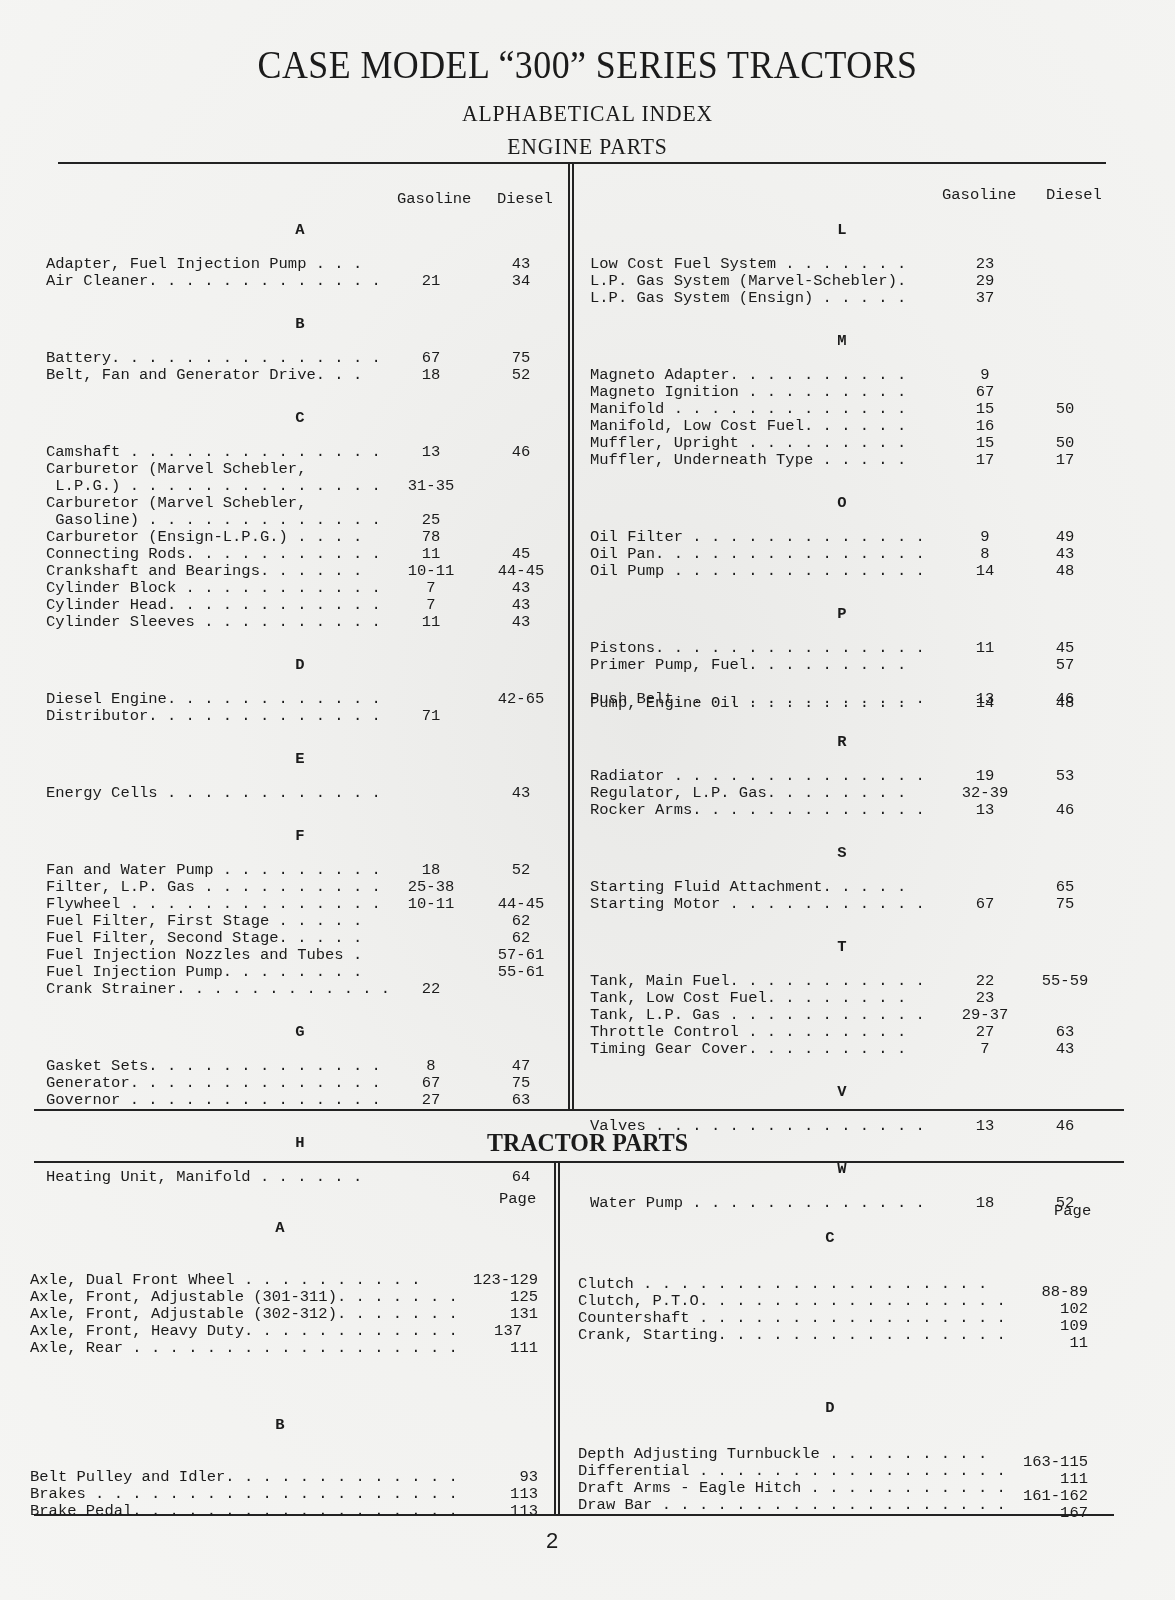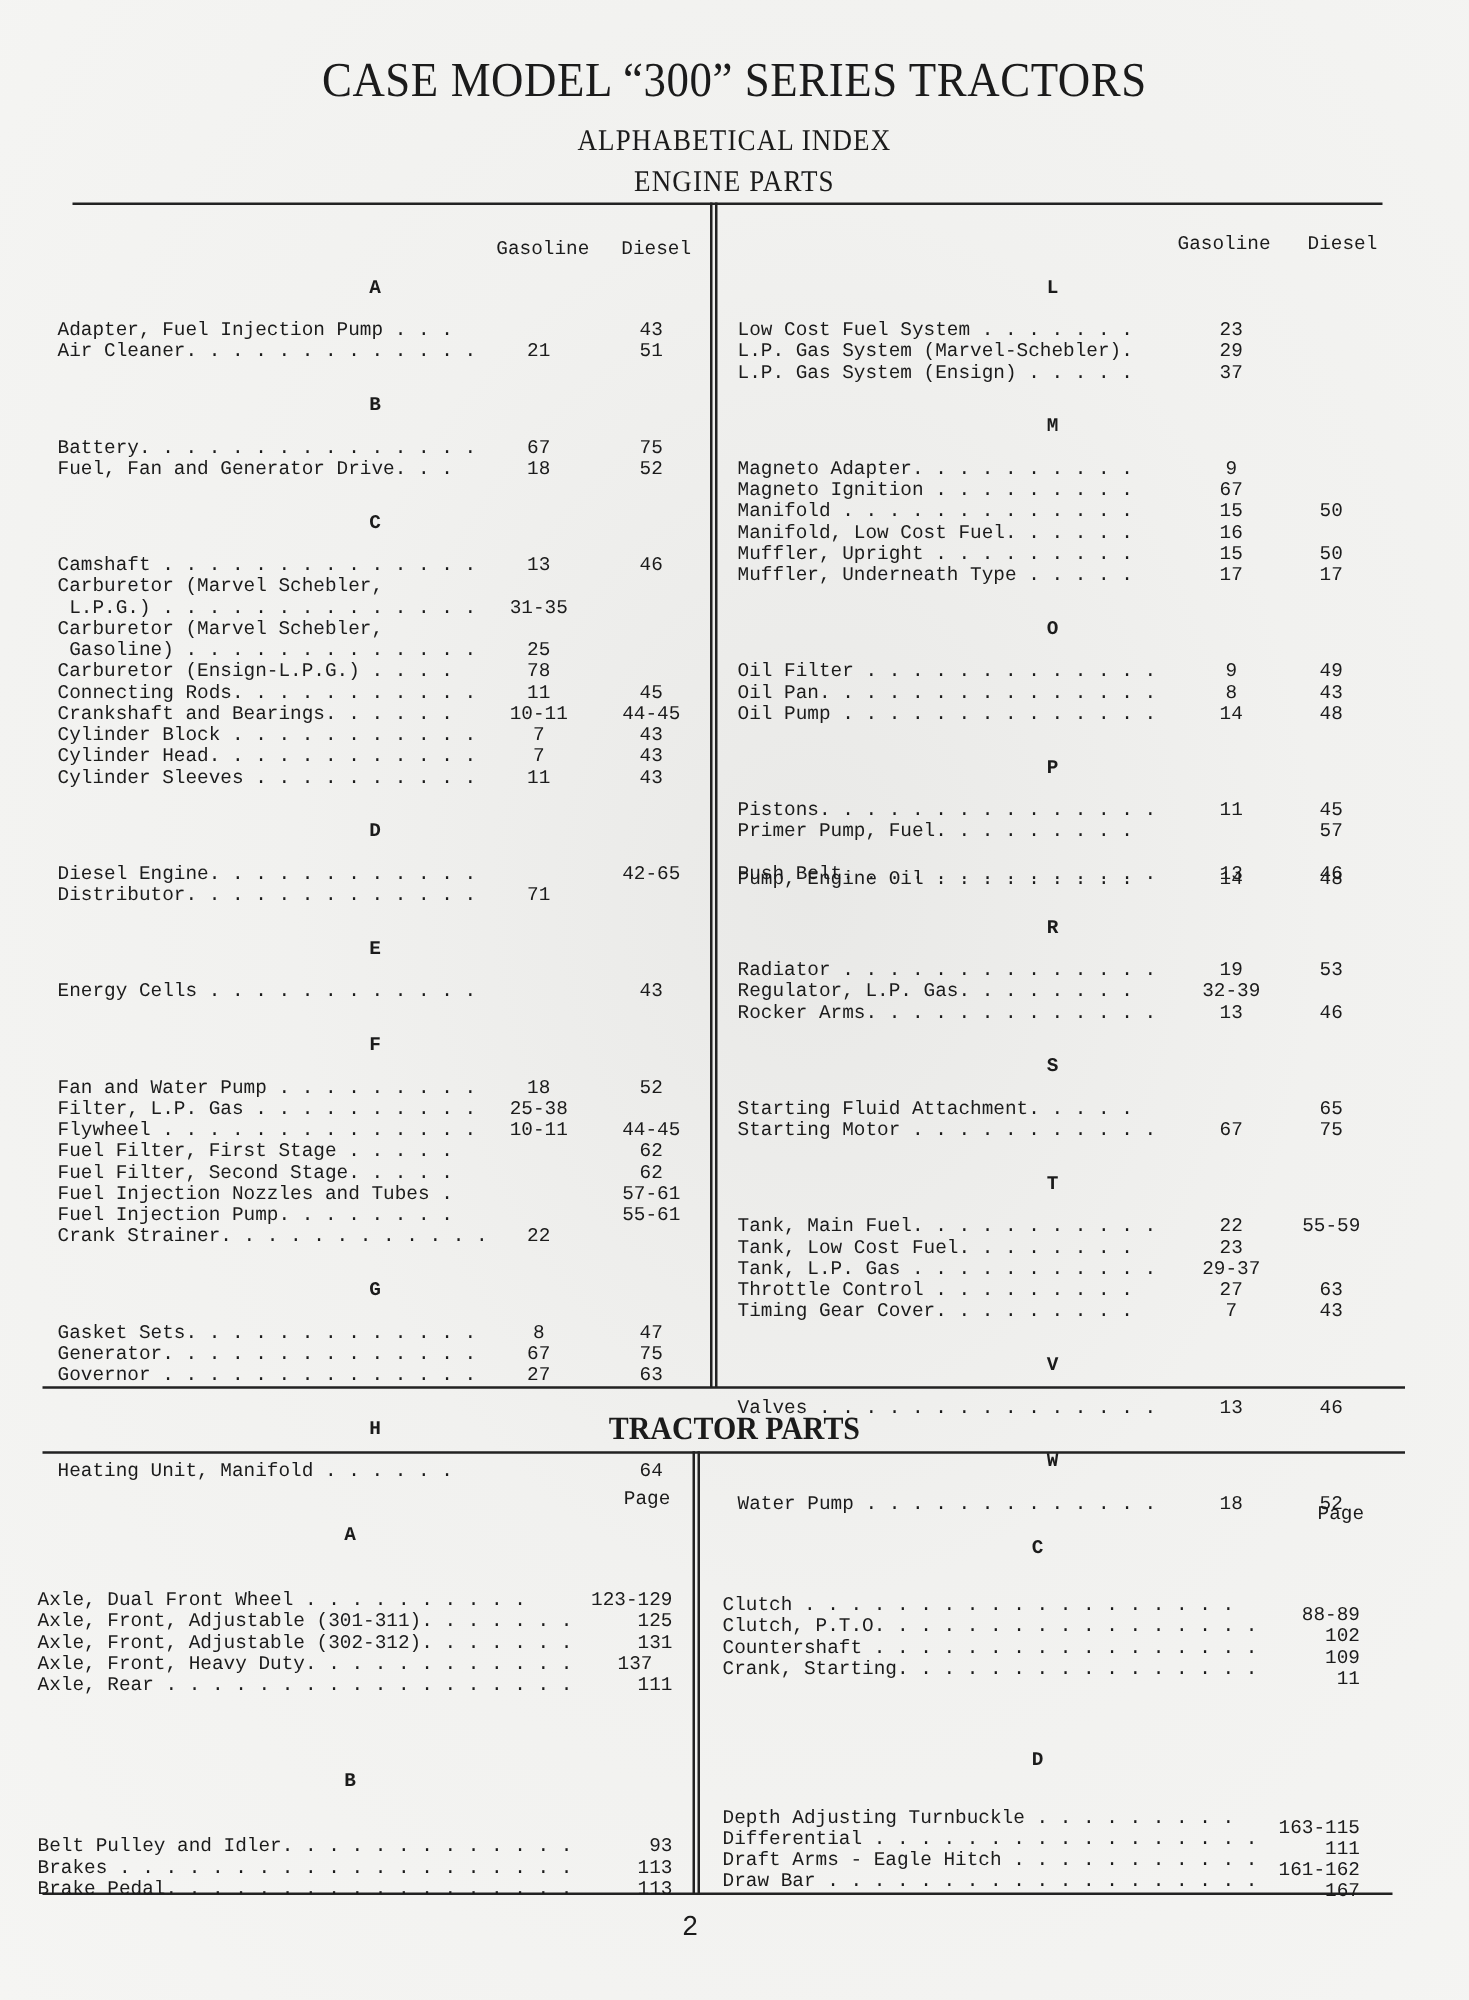--- a/index.html
+++ b/index.html
@@ -58,24 +58,24 @@
   <div class="hline" style="left:34px; top:1514px; width:1080px;"></div>
 
   <div class="colhead" style="left:397px; top:190px;">Gasoline</div>
   <div class="colhead" style="left:497px; top:190px;">Diesel</div>
   <div class="colhead" style="left:942px; top:186px;">Gasoline</div>
   <div class="colhead" style="left:1046px; top:186px;">Diesel</div>
 
   <div id="engine-left" class="col" style="left:46px; top:222px; width:520px;">
       <div class="letter" style="left:234px; top:0px;">A</div>
       <div class="row" style="position:absolute; left:0; top:34px; width:100%;"><span class="name">Adapter, Fuel Injection Pump . . .</span><span class="gas" style="left:350px;"></span><span class="dsl" style="left:440px;">43</span></div>
-      <div class="row" style="position:absolute; left:0; top:51px; width:100%;"><span class="name">Air Cleaner. . . . . . . . . . . . .</span><span class="gas" style="left:350px;">21</span><span class="dsl" style="left:440px;">51</span></div>
+      <div class="row" style="position:absolute; left:0; top:51px; width:100%;"><span class="name">Air Cleaner. . . . . . . . . . . . .</span><span class="gas" style="left:350px;">21</span><span class="dsl" style="left:440px;">34</span></div>
       <div class="letter" style="left:234px; top:94px;">B</div>
       <div class="row" style="position:absolute; left:0; top:128px; width:100%;"><span class="name">Battery. . . . . . . . . . . . . . .</span><span class="gas" style="left:350px;">67</span><span class="dsl" style="left:440px;">75</span></div>
-      <div class="row" style="position:absolute; left:0; top:145px; width:100%;"><span class="name">Fuel, Fan and Generator Drive. . .</span><span class="gas" style="left:350px;">18</span><span class="dsl" style="left:440px;">52</span></div>
+      <div class="row" style="position:absolute; left:0; top:145px; width:100%;"><span class="name">Belt, Fan and Generator Drive. . .</span><span class="gas" style="left:350px;">18</span><span class="dsl" style="left:440px;">52</span></div>
       <div class="letter" style="left:234px; top:188px;">C</div>
       <div class="row" style="position:absolute; left:0; top:222px; width:100%;"><span class="name">Camshaft . . . . . . . . . . . . . .</span><span class="gas" style="left:350px;">13</span><span class="dsl" style="left:440px;">46</span></div>
       <div class="row" style="position:absolute; left:0; top:239px; width:100%;"><span class="name">Carburetor (Marvel Schebler,</span><span class="gas" style="left:350px;"></span><span class="dsl" style="left:440px;"></span></div>
       <div class="row" style="position:absolute; left:0; top:256px; width:100%;"><span class="name"> L.P.G.) . . . . . . . . . . . . . .</span><span class="gas" style="left:350px;">31-35</span><span class="dsl" style="left:440px;"></span></div>
       <div class="row" style="position:absolute; left:0; top:273px; width:100%;"><span class="name">Carburetor (Marvel Schebler,</span><span class="gas" style="left:350px;"></span><span class="dsl" style="left:440px;"></span></div>
       <div class="row" style="position:absolute; left:0; top:290px; width:100%;"><span class="name"> Gasoline) . . . . . . . . . . . . .</span><span class="gas" style="left:350px;">25</span><span class="dsl" style="left:440px;"></span></div>
       <div class="row" style="position:absolute; left:0; top:307px; width:100%;"><span class="name">Carburetor (Ensign-L.P.G.) . . . .</span><span class="gas" style="left:350px;">78</span><span class="dsl" style="left:440px;"></span></div>
       <div class="row" style="position:absolute; left:0; top:324px; width:100%;"><span class="name">Connecting Rods. . . . . . . . . . .</span><span class="gas" style="left:350px;">11</span><span class="dsl" style="left:440px;">45</span></div>
       <div class="row" style="position:absolute; left:0; top:341px; width:100%;"><span class="name">Crankshaft and Bearings. . . . . .</span><span class="gas" style="left:350px;">10-11</span><span class="dsl" style="left:440px;">44-45</span></div>
       <div class="row" style="position:absolute; left:0; top:358px; width:100%;"><span class="name">Cylinder Block . . . . . . . . . . .</span><span class="gas" style="left:350px;">7</span><span class="dsl" style="left:440px;">43</span></div>

